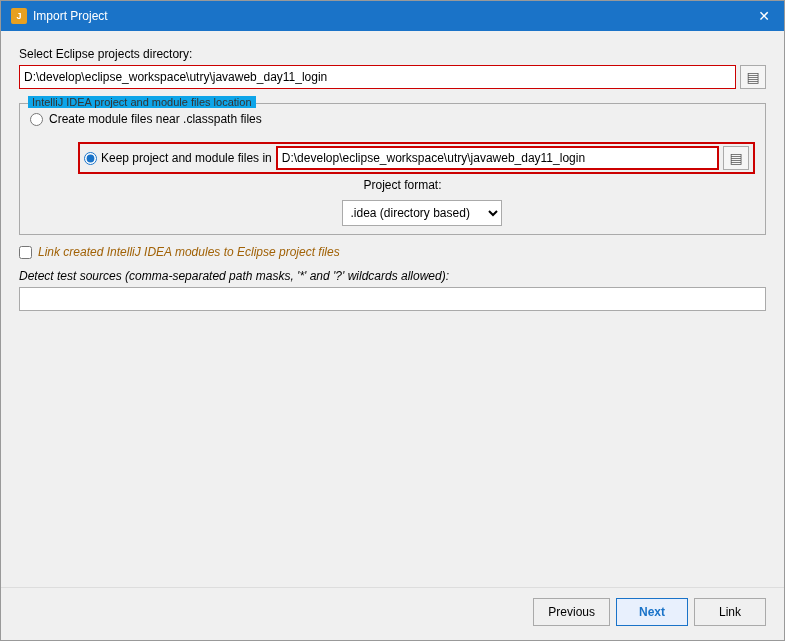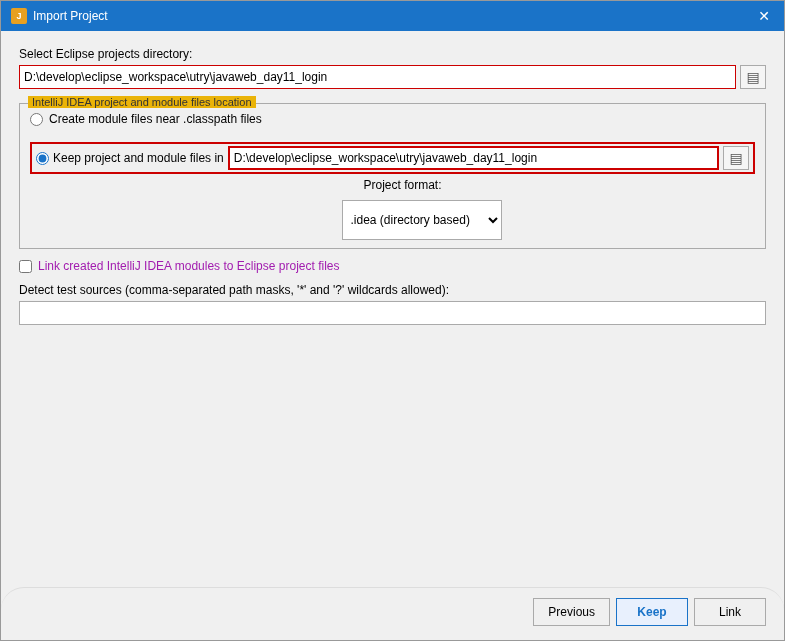--- a/index.html
+++ b/index.html
@@ -102,21 +102,21 @@
     .group-box {
       border: 1px solid #aaa;
       padding: 8px 10px;
       position: relative;
       margin-top: 4px;
     }
     .group-box-legend {
       position: absolute;
       top: -8px;
       left: 8px;
-      background: #eab308;
+      background: #0ea5e9;
       padding: 0 4px;
       font-size: 11px;
       color: #333;
     }
     .radio-row {
       display: flex;
       align-items: center;
       gap: 6px;
       margin-bottom: 16px;
     }
@@ -147,21 +147,21 @@
       gap: 8px;
       margin-top: 4px;
       padding-left: 20px;
       flex-direction: column;
     }
     .format-label {
       font-size: 12px;
       color: #000;
     }
     .format-select {
-      height: 40px;
+      height: 26px;
       border: 1px solid #aaa;
       background: white;
       font-size: 12px;
       padding: 0 4px;
       min-width: 160px;
       cursor: pointer;
       margin-left: 38px;
     }
     .checkbox-row {
       display: flex;
@@ -169,46 +169,47 @@
       gap: 6px;
     }
     .checkbox-input {
       width: 13px;
       height: 13px;
       cursor: pointer;
       margin: 0;
     }
     .checkbox-label {
       font-size: 12px;
-      color: #a21caf;
+      color: #a16207;
+      font-style: italic;
     }
     .detect-label {
       font-size: 12px;
       color: #000;
       margin-bottom: 4px;
+      font-style: italic;
     }
     .detect-input {
       width: 100%;
       height: 24px;
       border: 1px solid #aaa;
       padding: 2px 4px;
       font-size: 12px;
       background: white;
       outline: none;
     }
     .spacer { flex: 1; }
     .button-bar {
       display: flex;
       align-items: center;
       justify-content: flex-end;
       gap: 6px;
       padding: 10px 18px 14px 18px;
       border-top: 1px solid #ddd;
       flex-shrink: 0;
-      border-radius: 23px;
     }
     .btn {
       height: 28px;
       min-width: 72px;
       border: 1px solid #aaa;
       background: #f0f0f0;
       font-size: 12px;
       cursor: pointer;
       padding: 0 14px;
       display: flex;
@@ -221,20 +222,21 @@
       color: #1a73c8;
       font-weight: 600;
     }
     .radio-outer-border {
       border: 2px solid #cc0000;
       padding: 2px 4px;
       display: flex;
       align-items: center;
       gap: 4px;
       flex: 1;
+      margin-left: 48px;
     }
   </style>
 </head>
 <body>
 
 <div class="dialog">
 
   <div class="title-bar">
     <div class="title-bar-left">
       <div class="title-icon">J</div>
@@ -291,16 +293,16 @@
     <div>
       <div class="detect-label">Detect test sources (comma-separated path masks, '*' and '?' wildcards allowed):</div>
       <input class="detect-input" type="text" value="" style="">
     </div>
 
     <div class="spacer"></div>
   </div>
 
   <div class="button-bar">
     <button class="btn">Previous</button>
-    <button class="btn btn-primary">Keep</button>
+    <button class="btn btn-primary">Next</button>
     <button class="btn">Link</button>
   </div>
 </div>
 
 </body></html>

